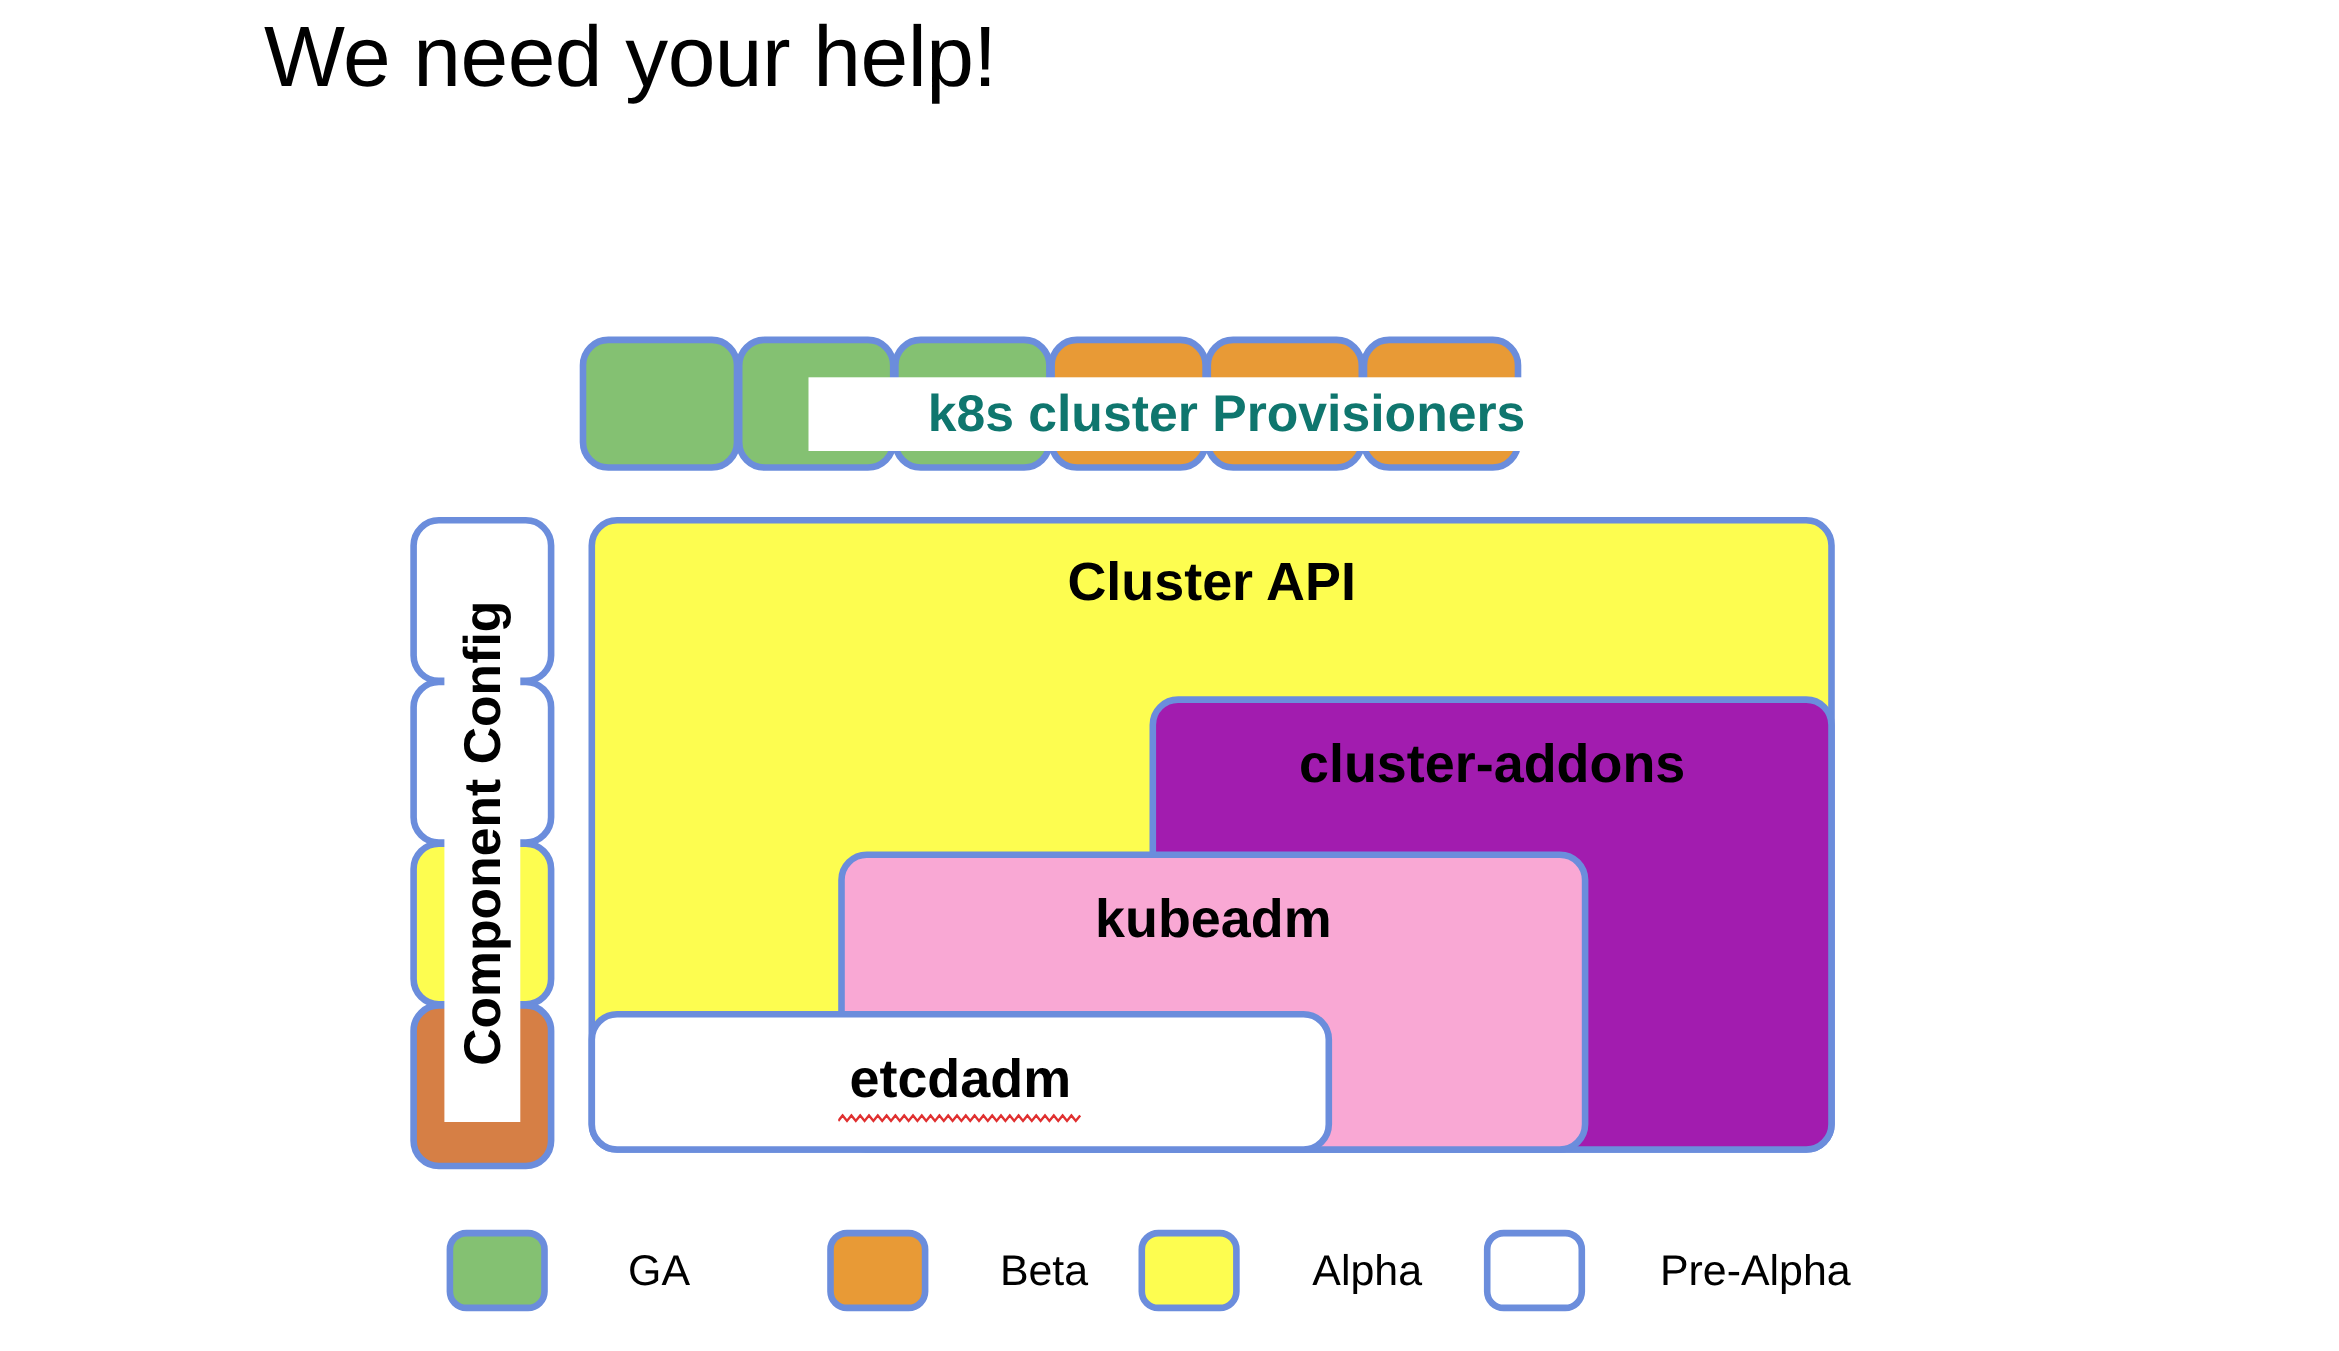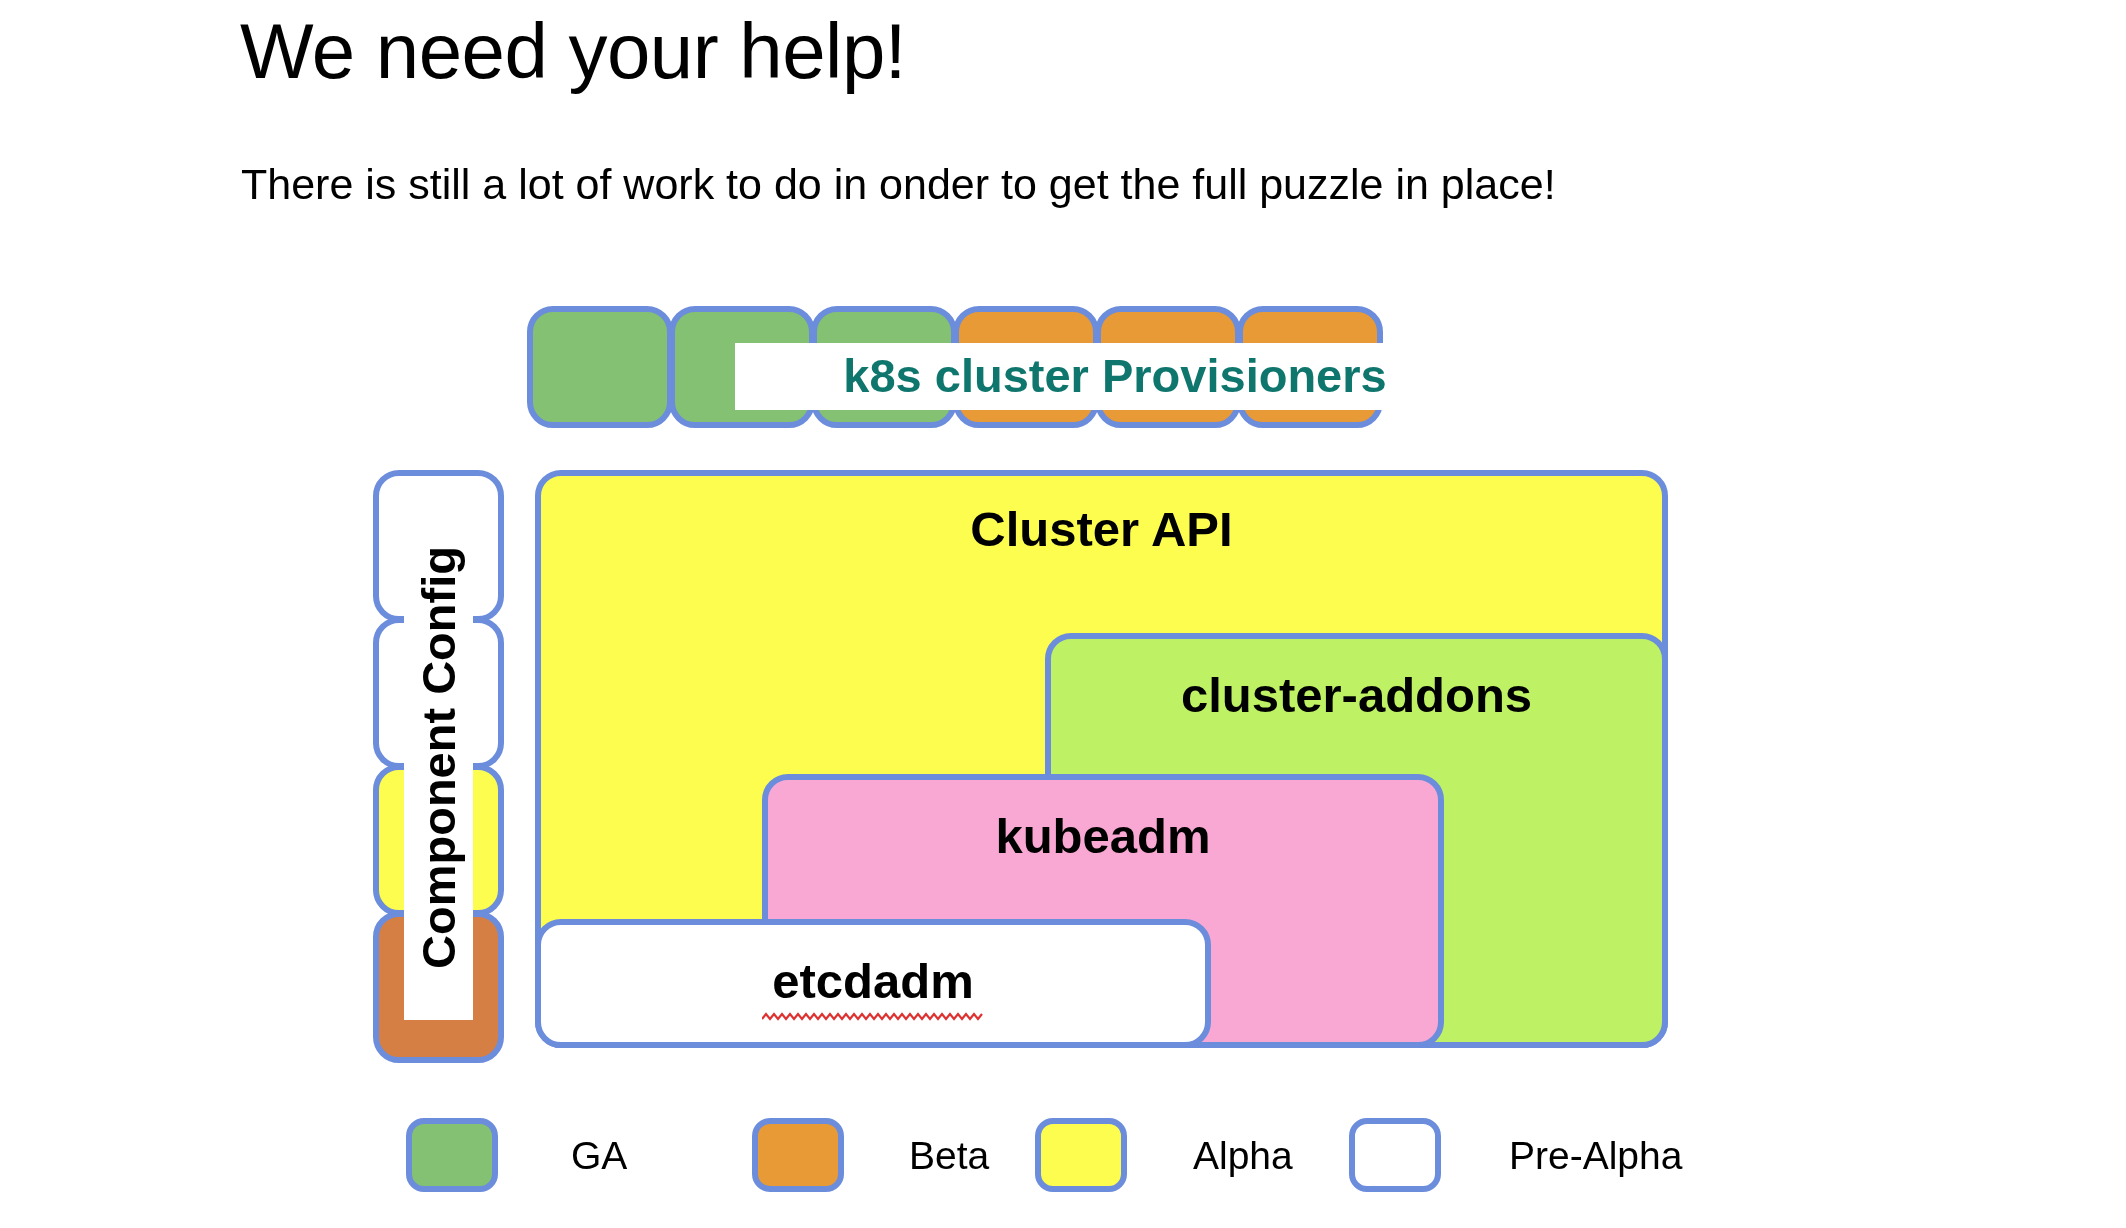--- a/index.html
+++ b/index.html
@@ -192,21 +192,20 @@
     margin-left: 41px;
   }
 </style>
 </head>
 <body>
 
 <div id="slide">
 
   <div class="slide-title">We need your help!</div>
 
-  <div class="slide-subtitle">There is still a lot of work to do in onder to get the full puzzle in place!</div>
 
   <div id="provisioners-row">
     <div class="prov-box" id="prov-0" style="left: 527px; background: rgb(132, 193, 114); border-color: rgb(107, 141, 220); z-index: 5;"></div>
     <div class="prov-box" id="prov-1" style="left: 669px; background: rgb(132, 193, 114); border-color: rgb(107, 141, 220); z-index: 4;"></div>
     <div class="prov-box" id="prov-2" style="left: 811px; background: rgb(132, 193, 114); border-color: rgb(107, 141, 220); z-index: 3;"></div>
     <div class="prov-box" id="prov-3" style="left: 953px; background: rgb(232, 154, 54); border-color: rgb(107, 141, 220); z-index: 2;"></div>
     <div class="prov-box" id="prov-4" style="left: 1095px; background: rgb(232, 154, 54); border-color: rgb(107, 141, 220); z-index: 1;"></div>
     <div class="prov-box" id="prov-5" style="left: 1237px; background: rgb(232, 154, 54); border-color: rgb(107, 141, 220); z-index: 0;"></div>
     <div class="prov-box" id="prov-6" style="left: 1379px; background: rgb(253, 253, 80); border-color: rgb(107, 141, 220); z-index: -1;"></div>
     <div class="prov-box" id="prov-7" style="left: 1521px; background: rgb(255, 255, 255); border-color: rgb(107, 141, 220); z-index: -2;"></div>
@@ -224,21 +223,21 @@
     <div id="cc-label-plate"></div>
     <div id="cc-label">
       <span>Component Config</span>
     </div>
   </div>
 
   <div class="node" id="cluster-api" style="background: rgb(253, 253, 80); border-color: rgb(107, 141, 220);">
     <div class="node-label">Cluster API</div>
   </div>
 
-  <div class="node" id="cluster-addons" style="background: #bef264; border-color: rgb(107, 141, 220);">
+  <div class="node" id="cluster-addons" style="background: #a21caf; border-color: rgb(107, 141, 220);">
     <div class="node-label">cluster-addons</div>
   </div>
 
   <div class="node" id="kubeadm" style="background: #f9a8d4; border-color: rgb(107, 141, 220);">
     <div class="node-label">kubeadm</div>
   </div>
 
   <div class="node" id="etcdadm" style="background: rgb(255, 255, 255); border-color: rgb(107, 141, 220);">
     <div class="node-label">etcdadm</div>
     <svg id="etcdadm-underline" viewBox="0 0 222 9" preserveAspectRatio="none">

